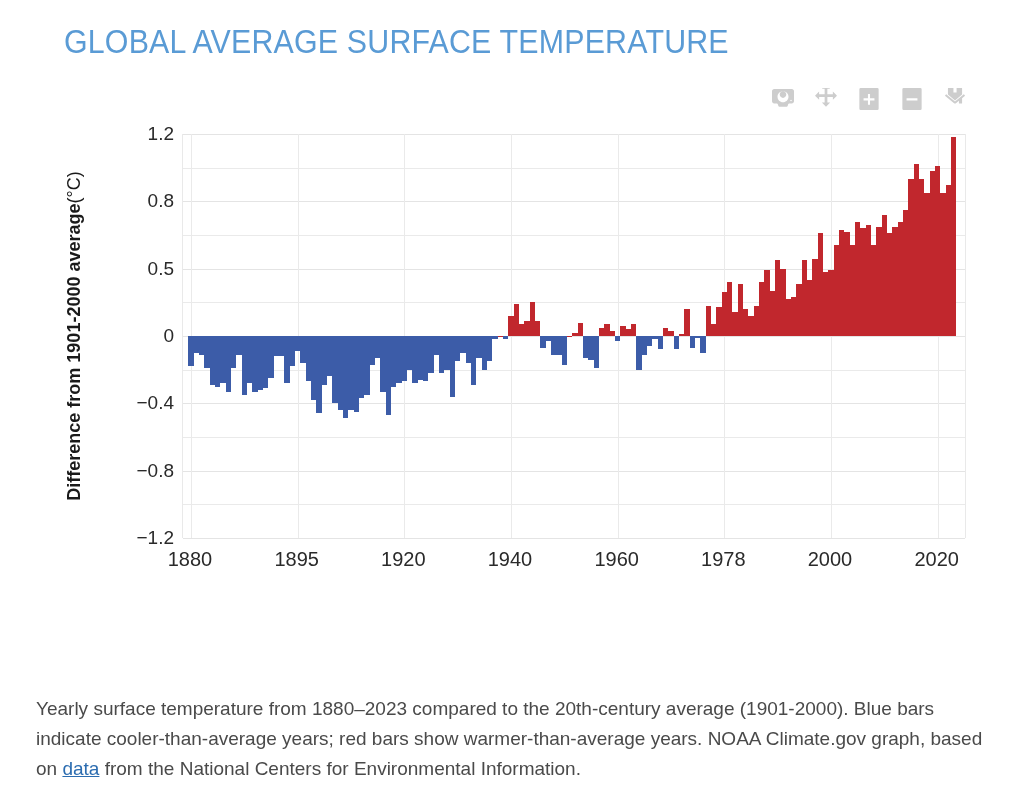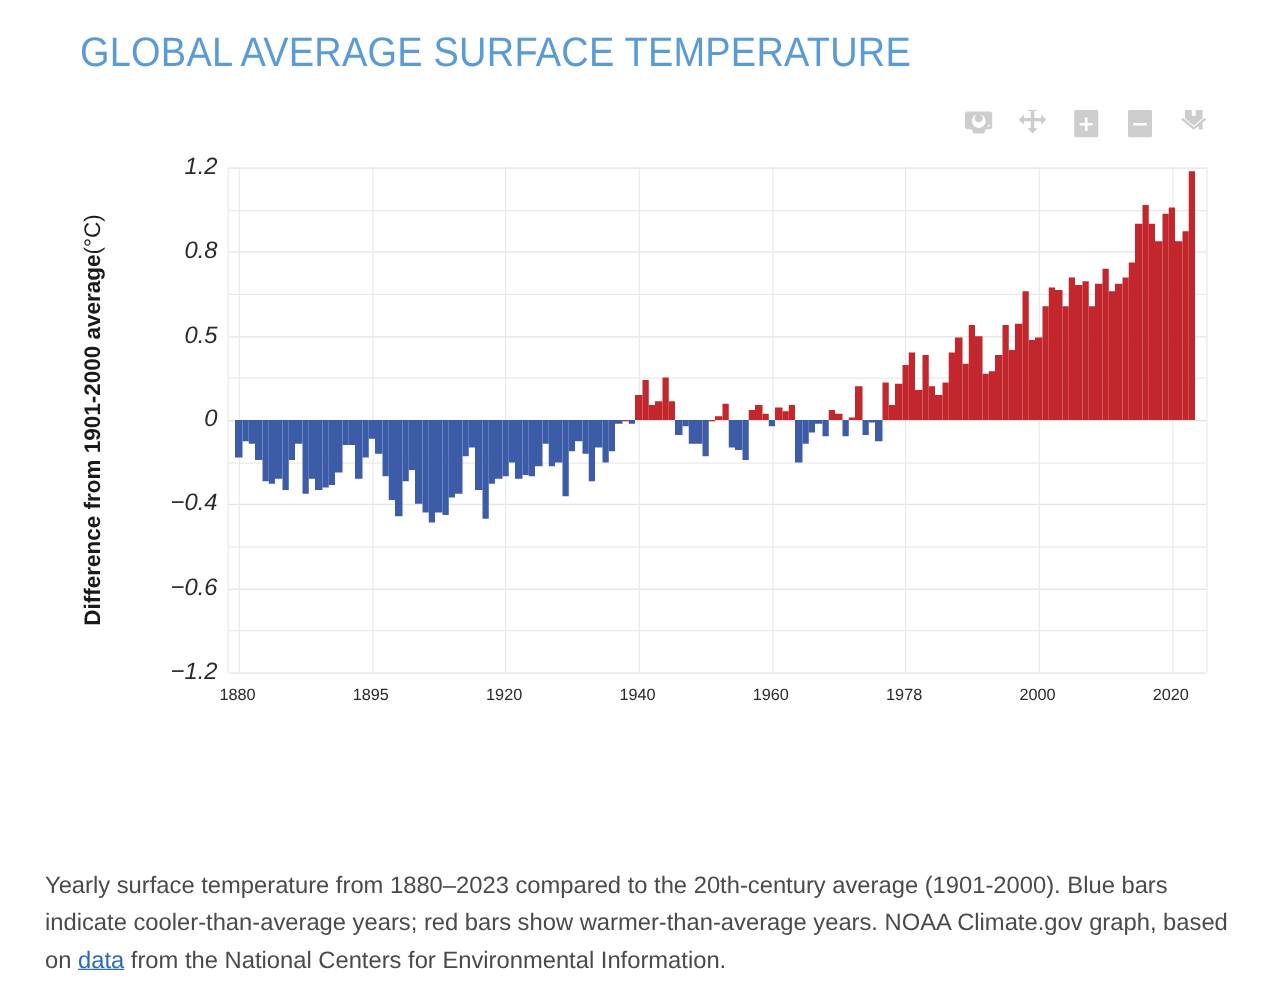--- a/index.html
+++ b/index.html
@@ -118,34 +118,33 @@
     color: #2A2A2A;
     font-family: "Liberation Sans", sans-serif;
     white-space: nowrap;
   }
   .ytick-col {
     position: absolute;
     left: 118px;
     top: 134px;
     width: 56px;
     height: 404px;
-    font-style: italic;
   }
   .xtick-row {
     position: absolute;
     left: 182px;
     top: 548px;
     width: 784px;
     height: 30px;
   }
   .xtick {
     position: absolute;
     top: 0;
     transform: translateX(-50%);
-    font-size: 13px;
+    font-size: 20px;
     color: #2A2A2A;
     font-family: "Liberation Sans", sans-serif;
     white-space: nowrap;
   }
 
   
   .ylabel {
     position: absolute;
     left: 60px;
     top: 134px;
@@ -230,21 +229,21 @@
     <span>Difference from 1901-2000 average </span>
       <span class="unit">(°C)</span>
   </div>
 
   <div class="ytick-col" id="ytick-col">
       <div class="ytick" style="top: 0px;">1.2</div>
       <div class="ytick" style="top: 67.3333px;">0.8</div>
       <div class="ytick" style="top: 134.667px;">0.5</div>
       <div class="ytick" style="top: 202px;">0</div>
       <div class="ytick" style="top: 269.333px;">−0.4</div>
-      <div class="ytick" style="top: 336.667px;">−0.6</div>
+      <div class="ytick" style="top: 336.667px;">−0.8</div>
       <div class="ytick" style="top: 404px;">−1.2</div>
     </div>
 
   <div class="plot-area" id="plot-area">
     <div id="grid-layer">
         <div class="gridline-h major" style="top: 404px;"></div>
         <div class="gridline-h" style="top: 370.333px;"></div>
         <div class="gridline-h major" style="top: 336.667px;"></div>
         <div class="gridline-h" style="top: 303px;"></div>
         <div class="gridline-h major" style="top: 269.333px;"></div>

